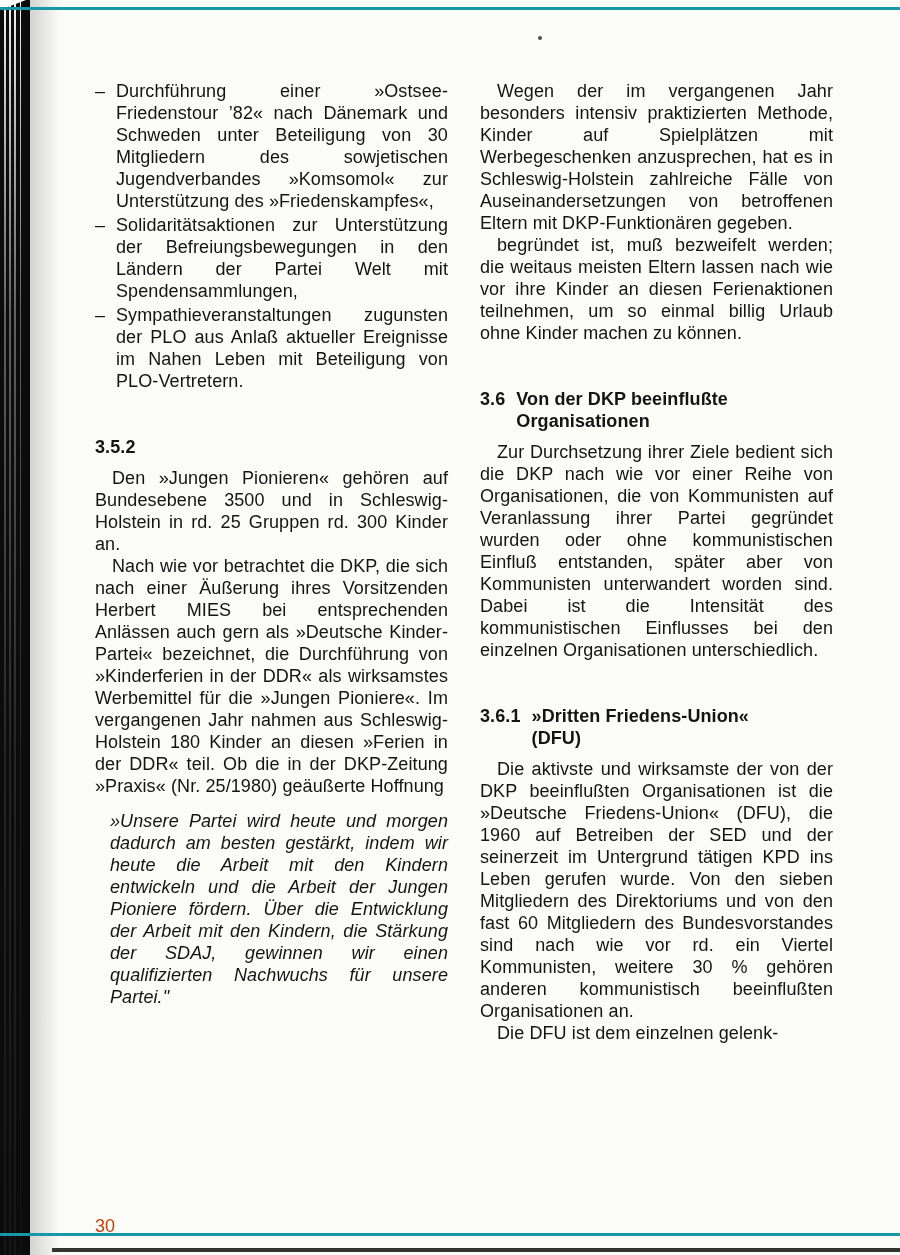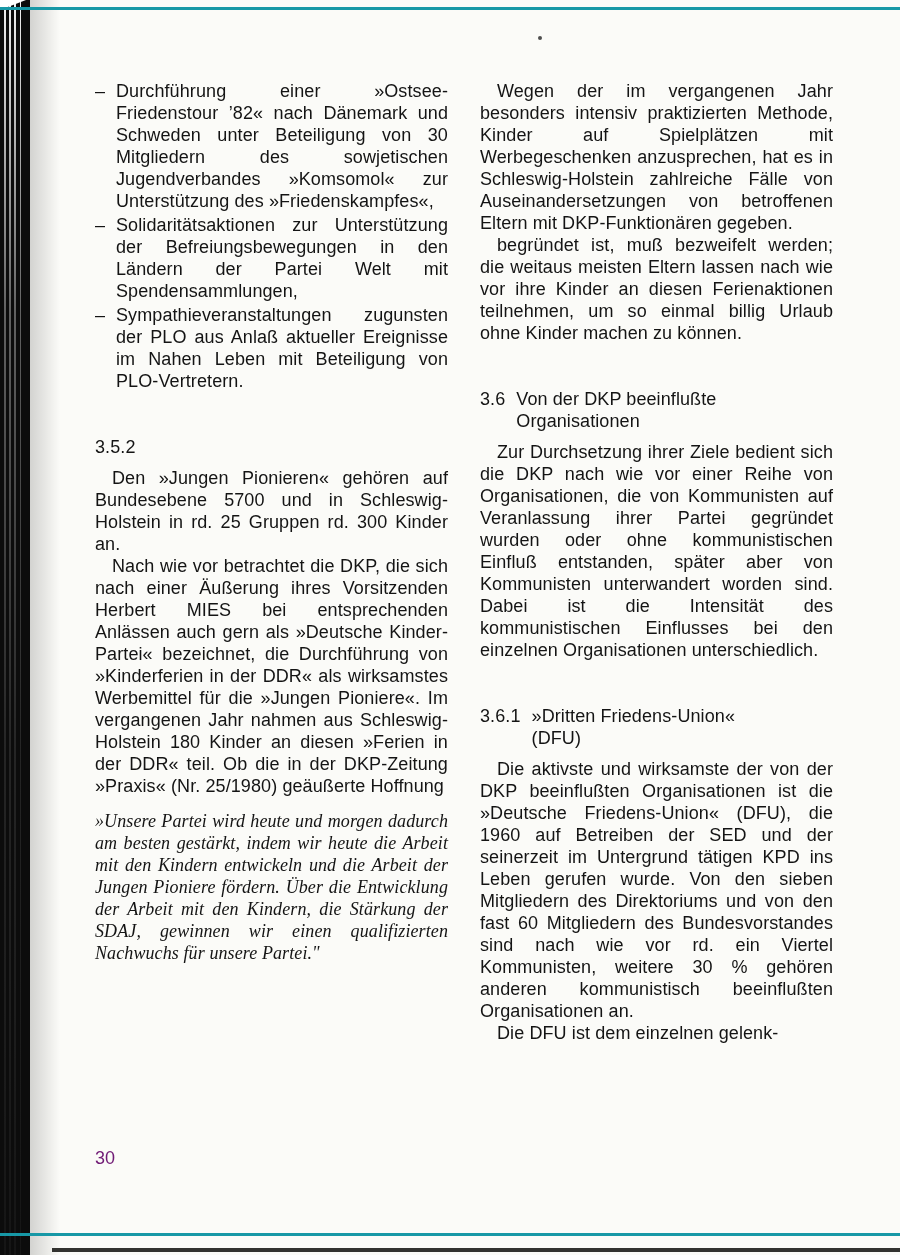--- a/index.html
+++ b/index.html
@@ -67,40 +67,40 @@
     z-index:5;
   }
   .col { width:353px; text-align:justify; }
 
   .bullet { display:flex; margin-bottom:2px; }
   .bullet .marker { width:21px; flex-shrink:0; }
   .bullet .btext { flex:1; text-align:justify; }
 
   .heading {
     display:flex;
-    font-weight:normal;
+    font-weight:bold;
     text-align:left;
     margin-top:44px;
     margin-bottom:9px;
   }
   .heading .num { flex-shrink:0; margin-right:11px; }
   .heading .title { white-space:pre-line; }
 
   .para { text-indent:17px; }
 
   .quote {
     font-style:italic;
     margin-top:13px;
+    margin-left:15px;
     text-align:justify;
-    font-family:Liberation Serif, serif;
   }
 
   .page-number {
-    position:absolute; left:95px; top:1148px;
-    font-size:18px; color:#701a75; z-index:5;
+    position:absolute; left:95px; top:1216px;
+    font-size:18px; color:#c2410c; z-index:5;
   }
 </style>
 </head>
 <body>
 
 <div class="scan">
 
   <div class="binding">
     <span class="stripe s1"></span>
     <span class="stripe s2"></span>
@@ -128,21 +128,21 @@
       </div>
       <div class="bullet">
         <span class="marker">–</span>
         <span class="btext">Sympathieveranstaltungen zugunsten der PLO aus Anlaß aktueller Ereignisse im Nahen Leben mit Beteiligung von PLO-Vertretern.</span>
       </div>
 
       <div class="heading">
         <span class="num">3.5.2</span>
       </div>
 
-      <div class="para">Den »Jungen Pionieren« gehören auf Bundesebene 5700 und in Schleswig-Holstein in rd. 25 Gruppen rd. 300 Kinder an.</div>
+      <div class="para">Den »Jungen Pionieren« gehören auf Bundesebene 3500 und in Schleswig-Holstein in rd. 25 Gruppen rd. 300 Kinder an.</div>
       <div class="para">Nach wie vor betrachtet die DKP, die sich nach einer Äußerung ihres Vorsitzenden Herbert MIES bei entsprechenden Anlässen auch gern als »Deutsche Kinder-Partei« bezeichnet, die Durchführung von »Kinderferien in der DDR« als wirksamstes Werbemittel für die »Jungen Pioniere«. Im vergangenen Jahr nahmen aus Schleswig-Holstein 180 Kinder an diesen »Ferien in der DDR« teil. Ob die in der DKP-Zeitung »Praxis« (Nr. 25/1980) geäußerte Hoffnung</div>
 
       <div class="quote">»Unsere Partei wird heute und morgen dadurch am besten gestärkt, indem wir heute die Arbeit mit den Kindern entwickeln und die Arbeit der Jungen Pioniere fördern. Über die Entwicklung der Arbeit mit den Kindern, die Stärkung der SDAJ, gewinnen wir einen qualifizierten Nachwuchs für unsere Partei."</div>
 
     </div>
 
     <div class="col">
 
       <div class="para">Wegen der im vergangenen Jahr besonders intensiv praktizierten Methode, Kinder auf Spielplätzen mit Werbegeschenken anzusprechen, hat es in Schleswig-Holstein zahlreiche Fälle von Auseinandersetzungen von betroffenen Eltern mit DKP-Funktionären gegeben.</div>
       <div class="para">begründet ist, muß bezweifelt werden; die weitaus meisten Eltern lassen nach wie vor ihre Kinder an diesen Ferienaktionen teilnehmen, um so einmal billig Urlaub ohne Kinder machen zu können.</div>

